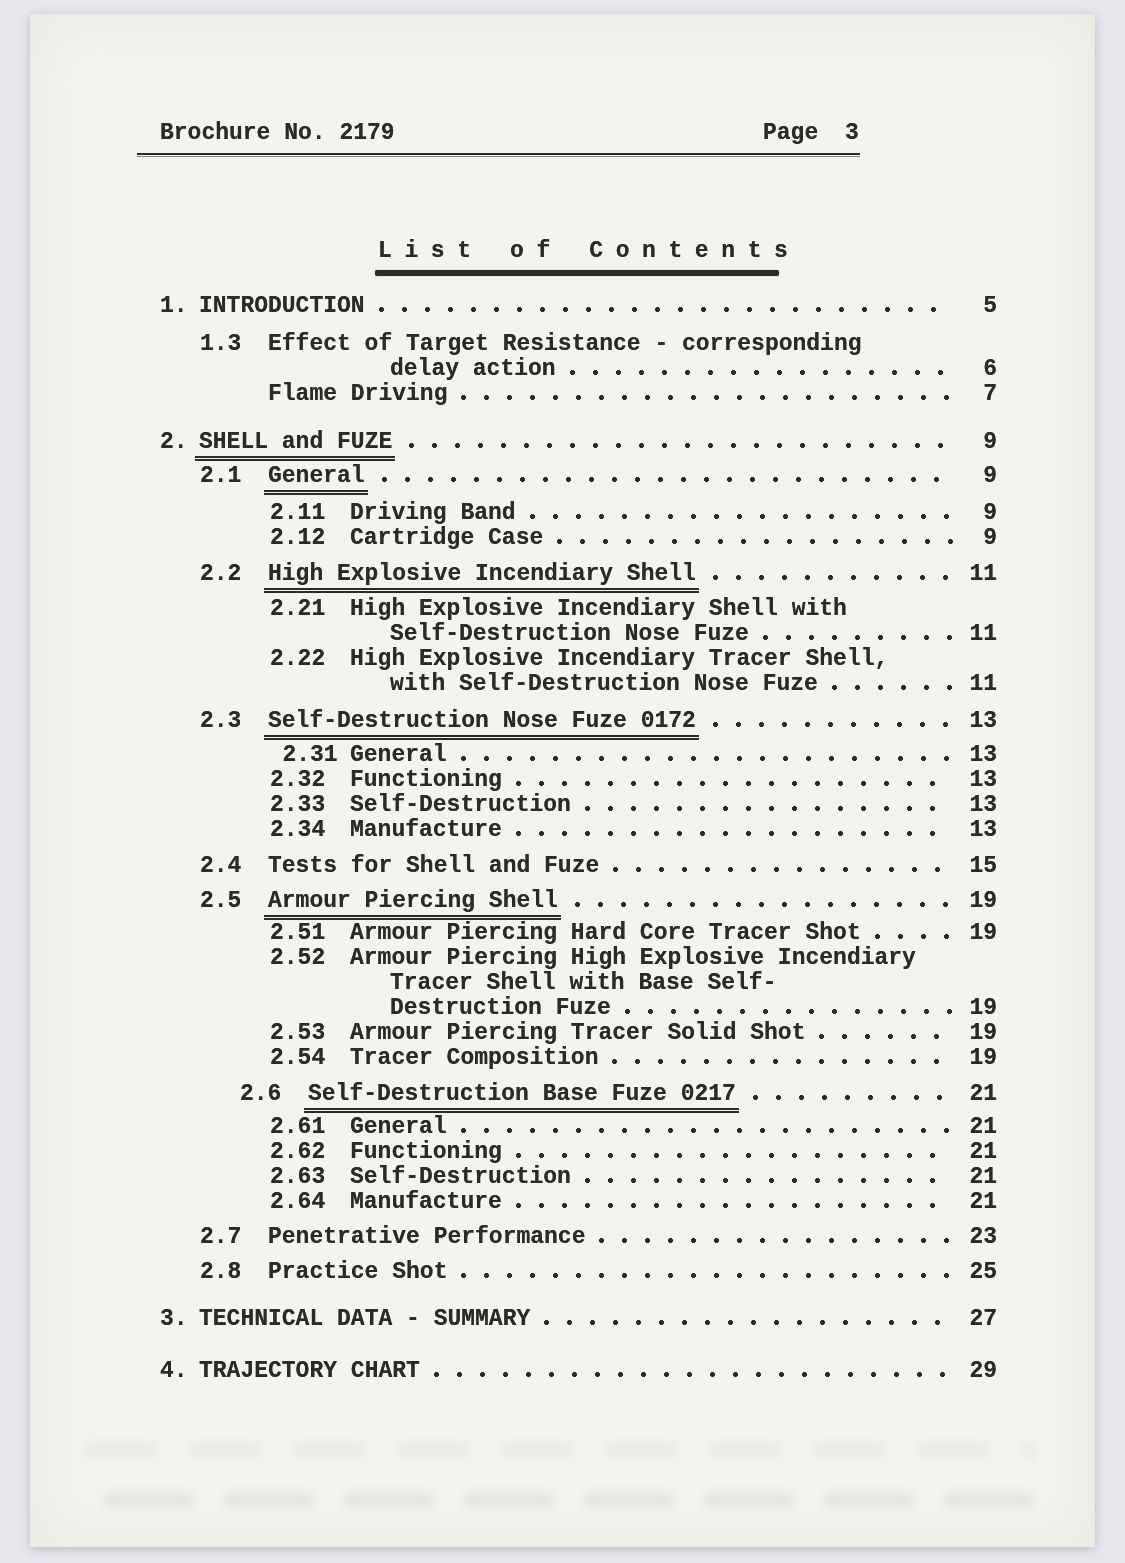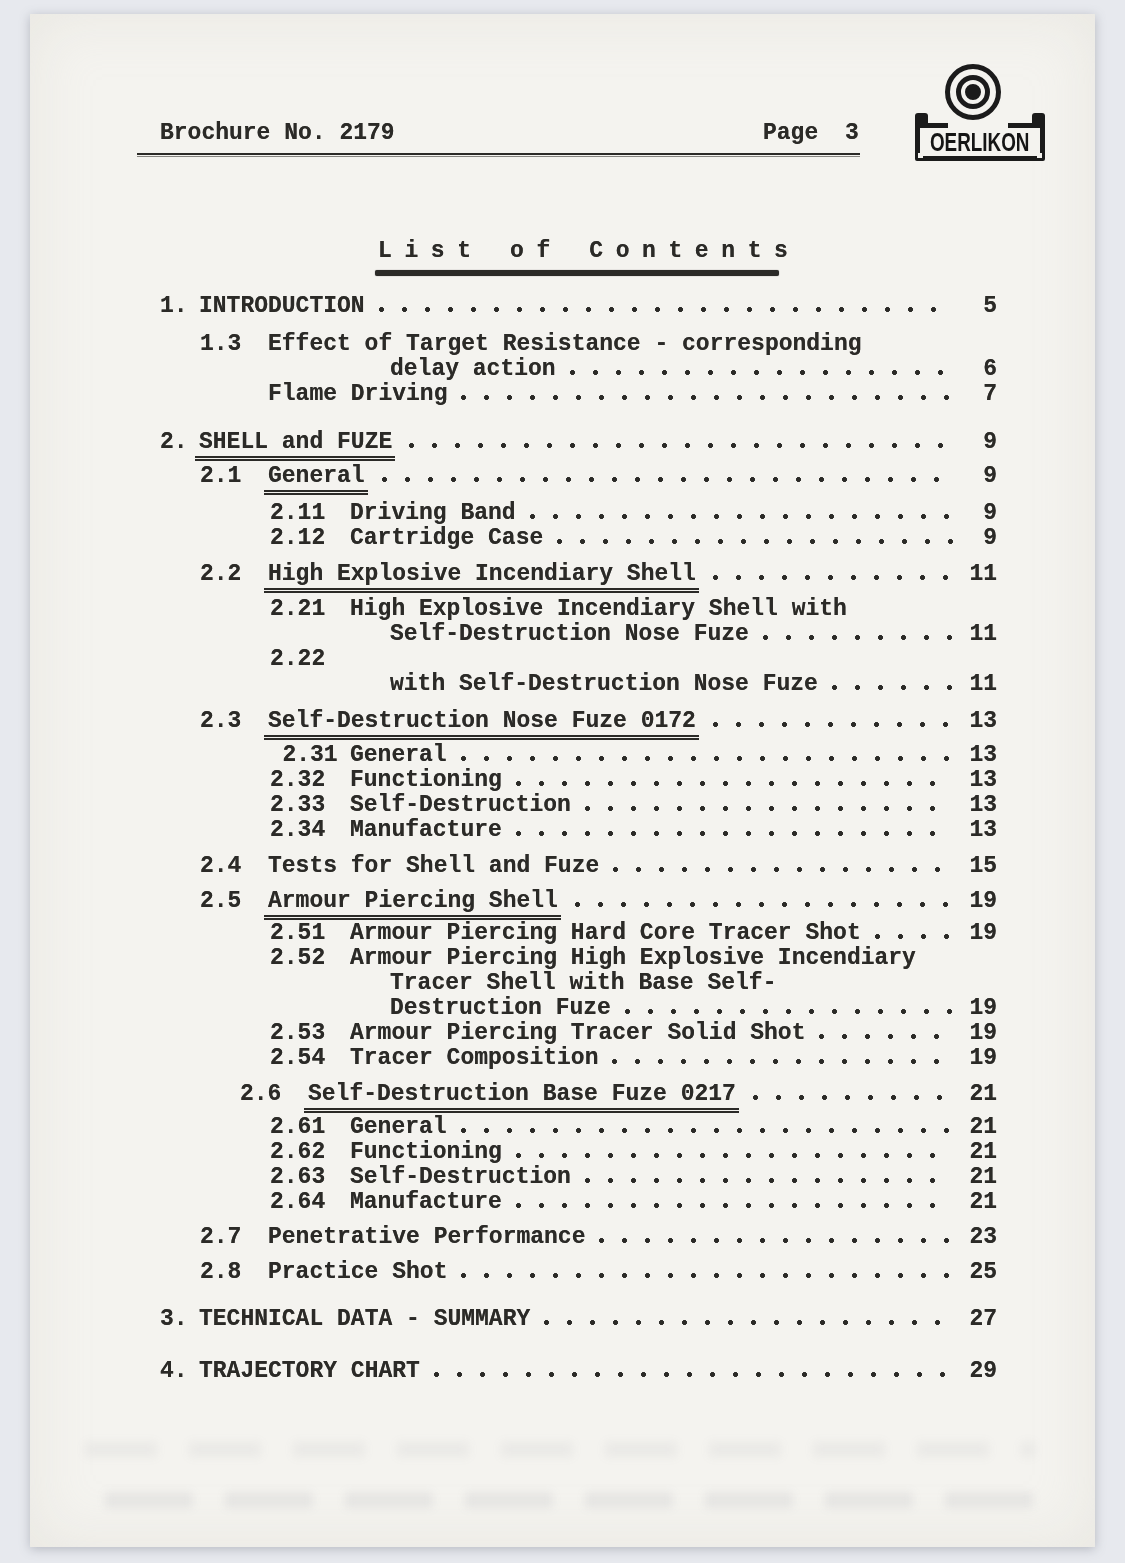--- a/index.html
+++ b/index.html
@@ -95,52 +95,37 @@
 
 <div class="paper">
 
   <div class="hdr">
     <span class="brochure">Brochure No. 2179</span>
     <span class="pagelab">Page</span>
     <span class="pagenum">3</span>
     <div class="hrule"></div>
   </div>
 
-  <div class="logo">
-    <div class="rings">
-      <div class="ring r1"></div>
-      <div class="ring r2"></div>
-      <div class="ring r3"></div>
-    </div>
-    <div class="tab tabL"></div>
-    <div class="tab tabR"></div>
-    <div class="banner">
-      <span class="bannertext">OERLIKON</span>
-      <span class="notch notchL"></span>
-      <span class="notch notchR"></span>
-    </div>
-    <div class="gap-patch"></div>
-  </div>
 
   <div class="title">L i s t   o f   C o n t e n t s</div>
   <div class="title-rule"></div>
 
   <div class="toc">
       <div class="row" style="padding-left: 130px;"><span class="num" style="width: 39px;">1.</span><span class="txt"><span>INTRODUCTION</span></span><span class="dots"></span><span class="pg">5</span></div>
       <div class="row" style="padding-left: 170px; margin-top: 13px;"><span class="num" style="width: 68px;">1.3</span><span class="txt"><span>Effect of Target Resistance - corresponding</span></span></div>
       <div class="row" style="padding-left: 360px;"><span class="txt"><span>delay action</span></span><span class="dots"></span><span class="pg">6</span></div>
       <div class="row" style="padding-left: 238px;"><span class="txt"><span>Flame Driving</span></span><span class="dots"></span><span class="pg">7</span></div>
       <div class="row" style="padding-left: 130px; margin-top: 23px;"><span class="num" style="width: 39px;">2.</span><span class="txt"><span class="u">SHELL and FUZE</span></span><span class="dots"></span><span class="pg">9</span></div>
       <div class="row" style="padding-left: 170px; margin-top: 9px;"><span class="num" style="width: 68px;">2.1</span><span class="txt"><span class="u">General</span></span><span class="dots"></span><span class="pg">9</span></div>
       <div class="row" style="padding-left: 240px; margin-top: 12px;"><span class="num" style="width: 80px; font-family: Liberation Mono, monospace;">2.11</span><span class="txt"><span>Driving Band</span></span><span class="dots"></span><span class="pg">9</span></div>
       <div class="row" style="padding-left: 240px;"><span class="num" style="width: 80px;">2.12</span><span class="txt"><span>Cartridge Case</span></span><span class="dots"></span><span class="pg">9</span></div>
       <div class="row" style="padding-left: 170px; margin-top: 11px;"><span class="num" style="width: 68px;">2.2</span><span class="txt"><span class="u">High Explosive Incendiary Shell</span></span><span class="dots"></span><span class="pg">11</span></div>
       <div class="row" style="padding-left: 240px; margin-top: 10px;"><span class="num" style="width: 80px;">2.21</span><span class="txt"><span>High Explosive Incendiary Shell with</span></span></div>
       <div class="row" style="padding-left: 360px;"><span class="txt"><span>Self-Destruction Nose Fuze</span></span><span class="dots"></span><span class="pg">11</span></div>
-      <div class="row" style="padding-left: 240px;"><span class="num" style="width: 80px;">2.22</span></div>
+      <div class="row" style="padding-left: 240px;"><span class="num" style="width: 80px;">2.22</span><span class="txt"><span>High Explosive Incendiary Tracer Shell,</span></span></div>
       <div class="row" style="padding-left: 360px;"><span class="txt"><span>with Self-Destruction Nose Fuze</span></span><span class="dots"></span><span class="pg">11</span></div>
       <div class="row" style="padding-left: 170px; margin-top: 12px;"><span class="num" style="width: 68px;">2.3</span><span class="txt"><span class="u">Self-Destruction Nose Fuze 0172</span></span><span class="dots"></span><span class="pg">13</span></div>
       <div class="row" style="padding-left: 240px; margin-top: 9px;"><span class="num" style="width: 80px; text-align: center;">2.31</span><span class="txt"><span>General</span></span><span class="dots"></span><span class="pg">13</span></div>
       <div class="row" style="padding-left: 240px;"><span class="num" style="width: 80px;">2.32</span><span class="txt"><span>Functioning</span></span><span class="dots"></span><span class="pg">13</span></div>
       <div class="row" style="padding-left: 240px;"><span class="num" style="width: 80px;">2.33</span><span class="txt"><span>Self-Destruction</span></span><span class="dots"></span><span class="pg">13</span></div>
       <div class="row" style="padding-left: 240px;"><span class="num" style="width: 80px;">2.34</span><span class="txt"><span>Manufacture</span></span><span class="dots"></span><span class="pg">13</span></div>
       <div class="row" style="padding-left: 170px; margin-top: 11px;"><span class="num" style="width: 68px;">2.4</span><span class="txt"><span>Tests for Shell and Fuze</span></span><span class="dots"></span><span class="pg">15</span></div>
       <div class="row" style="padding-left: 170px; margin-top: 10px;"><span class="num" style="width: 68px;">2.5</span><span class="txt"><span class="u">Armour Piercing Shell</span></span><span class="dots"></span><span class="pg">19</span></div>
       <div class="row" style="padding-left: 240px; margin-top: 7px;"><span class="num" style="width: 80px;">2.51</span><span class="txt"><span>Armour Piercing Hard Core Tracer Shot</span></span><span class="dots"></span><span class="pg">19</span></div>
       <div class="row" style="padding-left: 240px;"><span class="num" style="width: 80px;">2.52</span><span class="txt"><span>Armour Piercing High Explosive Incendiary</span></span></div>

